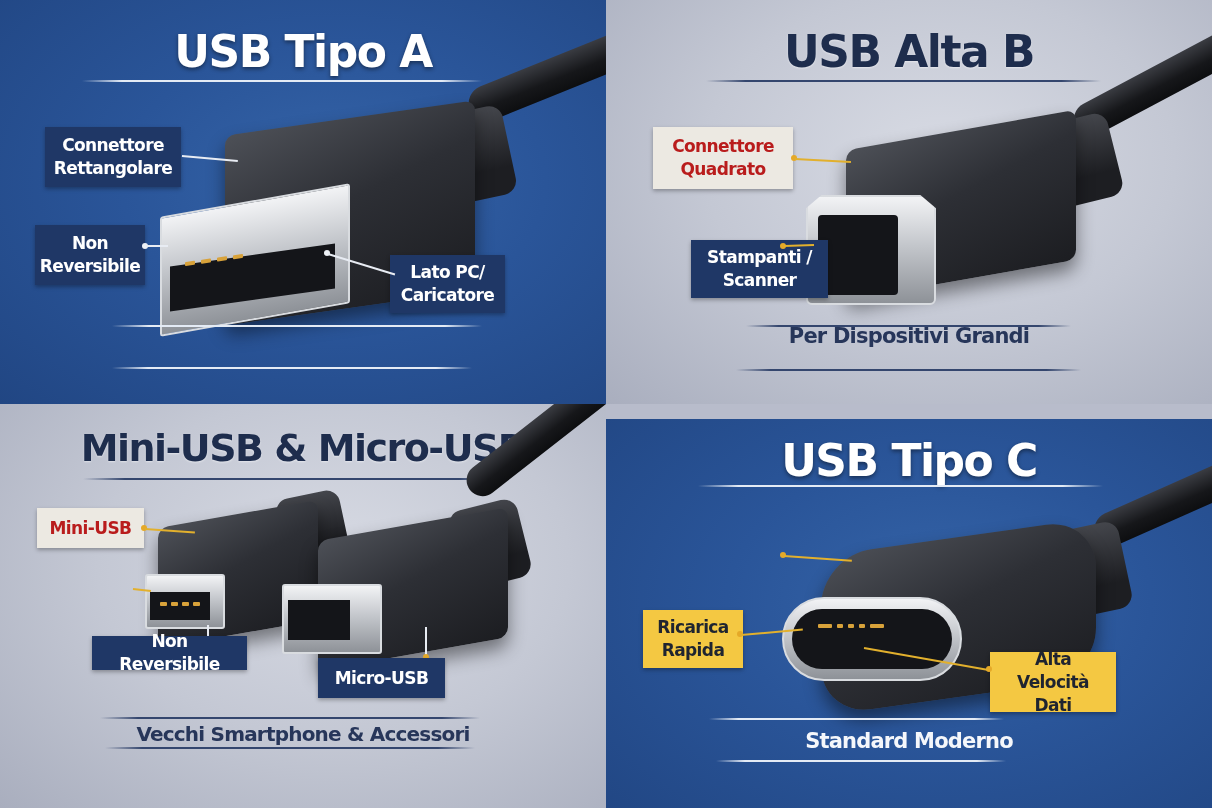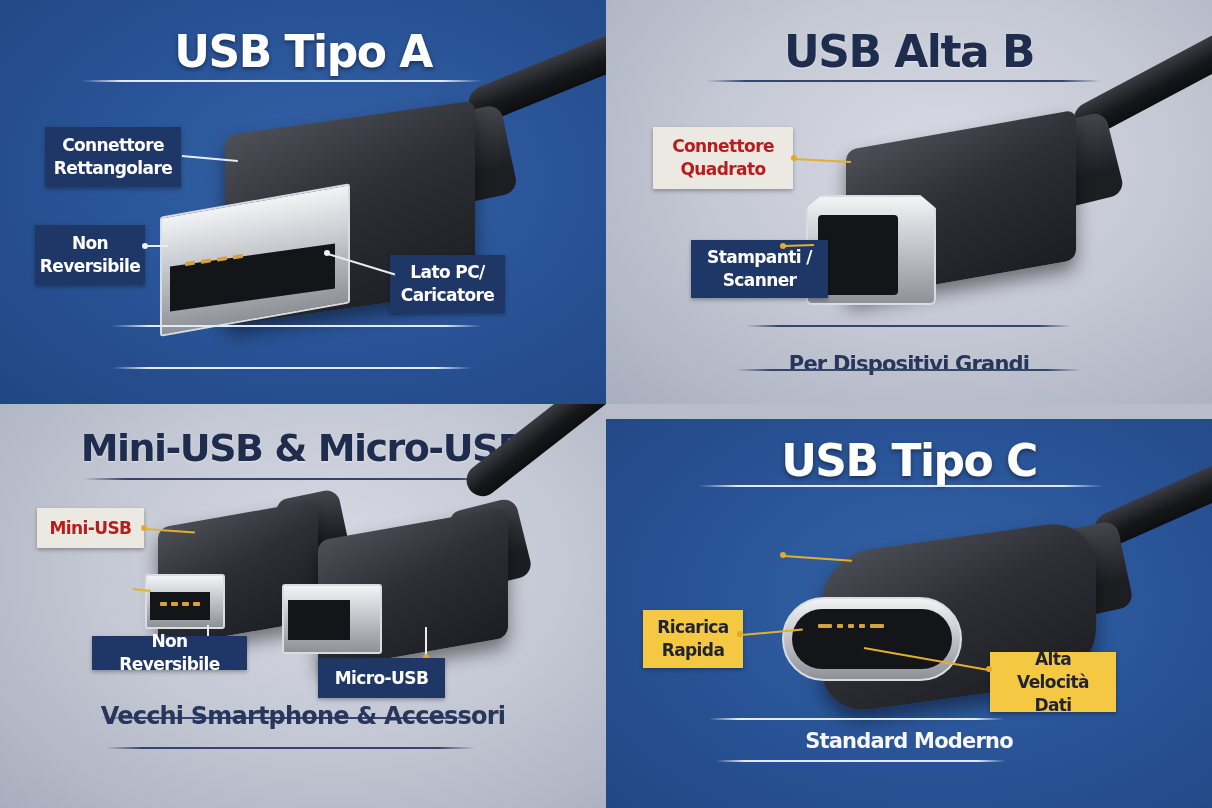--- a/index.html
+++ b/index.html
@@ -105,21 +105,21 @@
 
     <div class="label light" style="left:47px;top:127px;width:140px;height:62px;">Connettore Quadrato</div>
     <div class="dot gold" style="left:185px;top:155px;"></div>
     <div class="leader gold" style="left:189px;top:158px;width:56px;transform:rotate(3deg);"></div>
 
     <div class="label dark" style="left:37px;top:240px;width:137px;height:58px;margin-left:48px;">Stampanti / Scanner</div>
     <div class="dot gold" style="left:174px;top:243px;"></div>
     <div class="leader gold" style="left:178px;top:245px;width:30px;transform:rotate(-2deg);"></div>
 
     <div class="rule" style="left:140px;top:325px;width:325px;"></div>
-    <div class="subtitle" style="top:352px;text-align:center;">Per Dispositivi Grandi</div>
+    <div class="subtitle" style="top:324px;text-align:center;">Per Dispositivi Grandi</div>
     <div class="rule" style="left:130px;top:369px;width:345px;"></div>
   </section>
 
   <section class="panel gray" id="p-m">
     <div class="title" style="top:22px;font-size:38px;">Mini-USB &amp; Micro-USB</div>
     <div class="rule" style="left:83px;top:74px;width:418px;"></div>
 
     <div>
       <div class="boot" style="left:280px;top:90px;width:65px;height:70px;transform:rotate(-12deg);"></div>
       <div class="body-plug" style="left:158px;top:110px;width:160px;height:120px;transform:skewY(-10deg);"></div>
@@ -147,21 +147,21 @@
 
     <div class="leader white" style="left:208px;top:220px;width:20px;transform:rotate(90deg);"></div>
     <div class="dot blue" style="left:205px;top:238px;"></div>
     <div class="label dark" style="left:92px;top:232px;width:155px;height:34px;">Non Reversibile</div>
 
     <div class="leader white" style="left:426px;top:222px;width:30px;transform:rotate(90deg);"></div>
     <div class="dot gold" style="left:423px;top:250px;"></div>
     <div class="label dark" style="left:318px;top:254px;width:127px;height:40px;">Micro-USB</div>
 
     <div class="rule" style="left:100px;top:313px;width:380px;"></div>
-    <div class="subtitle" style="top:298px;font-size:24px;padding-top:0;line-height:28px;">Vecchi Smartphone &amp; Accessori</div>
+    <div class="subtitle" style="top:316px;font-size:20px;padding-top:0;line-height:28px;">Vecchi Smartphone &amp; Accessori</div>
     <div class="rule" style="left:105px;top:343px;width:370px;"></div>
   </section>
 
   <section class="panel blue" id="p-c">
     <div class="title" style="top:16px;font-size:44px;">USB Tipo C</div>
     <div class="rule" style="left:92px;top:66px;width:405px;"></div>
 
     <div>
       <div class="cable" style="left:490px;top:100px;width:160px;height:34px;transform:rotate(-24deg);"></div>
       <div class="boot" style="left:440px;top:108px;width:80px;height:88px;transform:rotate(-12deg);"></div>

